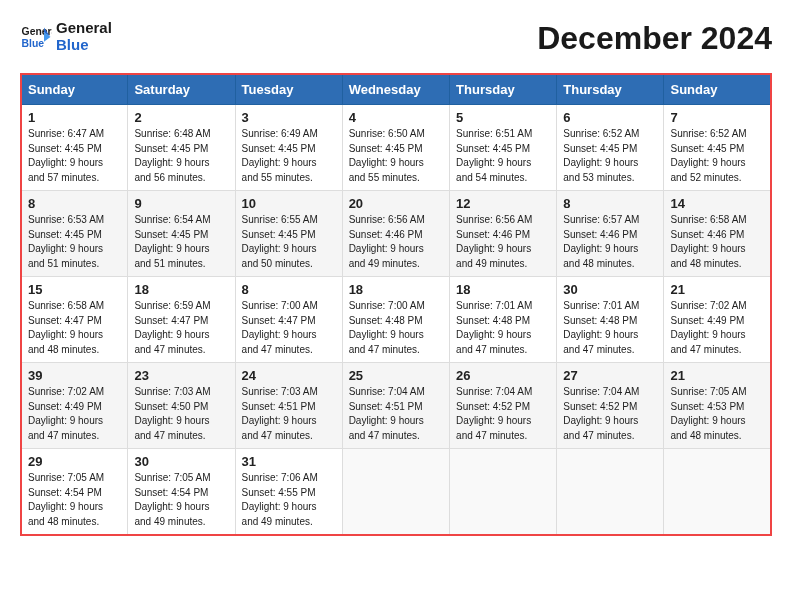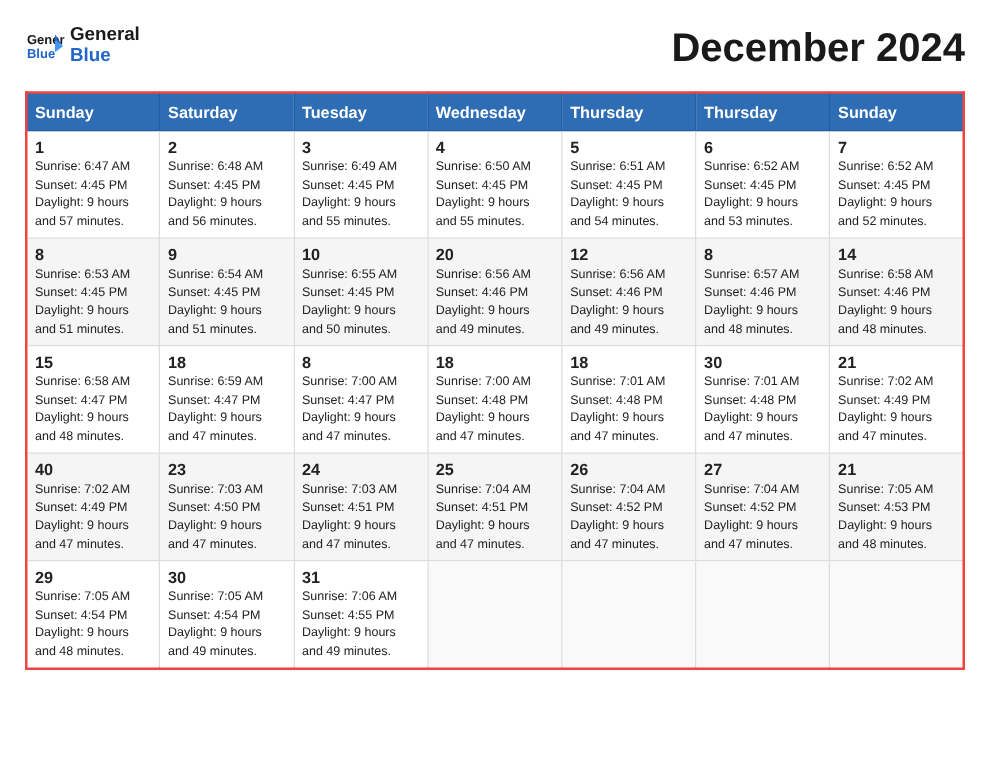--- a/index.html
+++ b/index.html
@@ -280,21 +280,21 @@
         <span class="day-num">21</span>
         <div class="cell-content">
           Sunrise: 7:02 AM<br>
           Sunset: 4:49 PM<br>
           Daylight: 9 hours and 47 minutes.
         </div>
       </td>
       </tr>
       <tr>
         <td>
-        <span class="day-num">40</span>
+        <span class="day-num">39</span>
         <div class="cell-content">
           Sunrise: 7:02 AM<br>
           Sunset: 4:49 PM<br>
           Daylight: 9 hours and 47 minutes.
         </div>
       </td>
         <td>
         <span class="day-num">23</span>
         <div class="cell-content">
           Sunrise: 7:03 AM<br>

